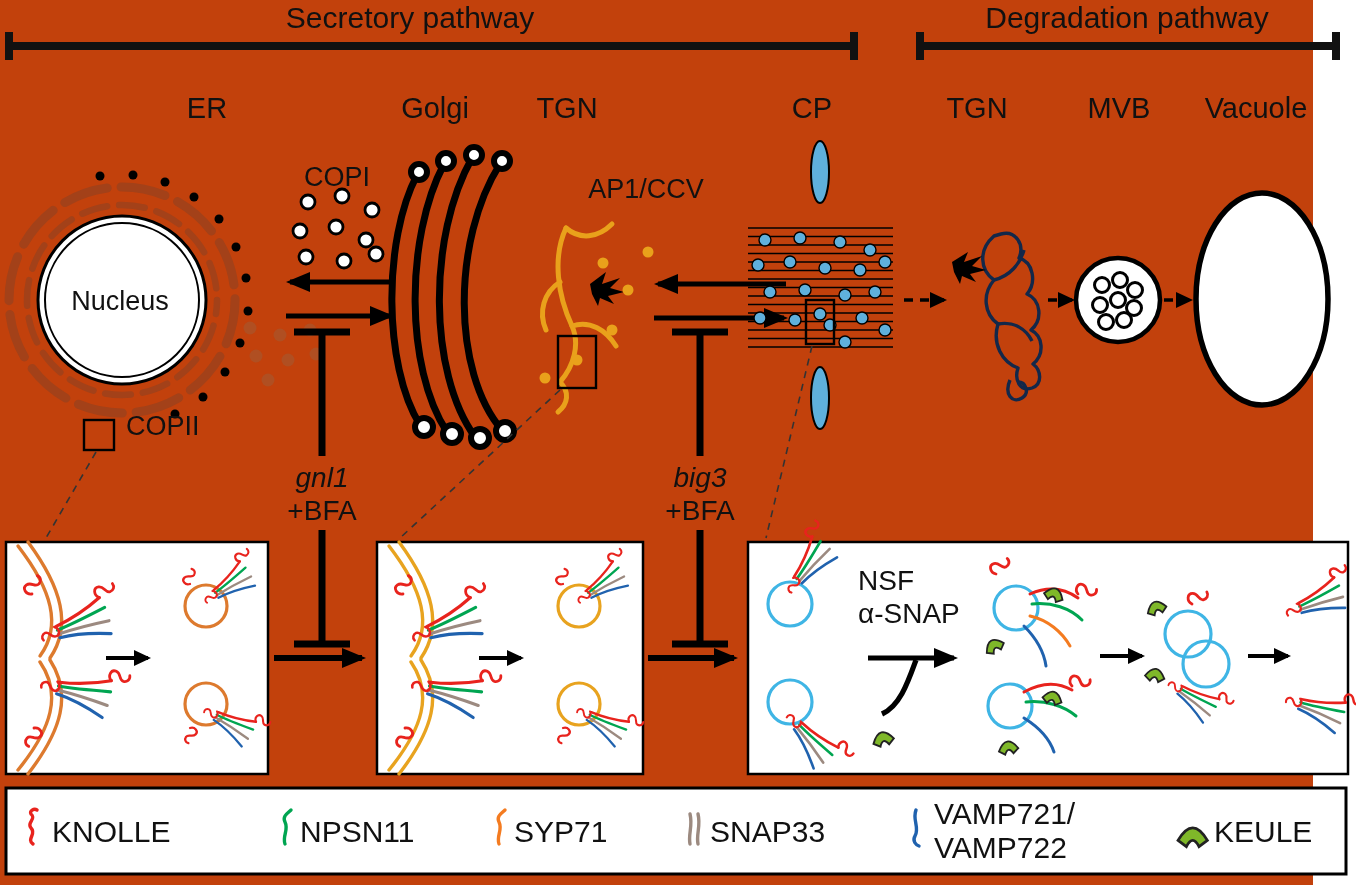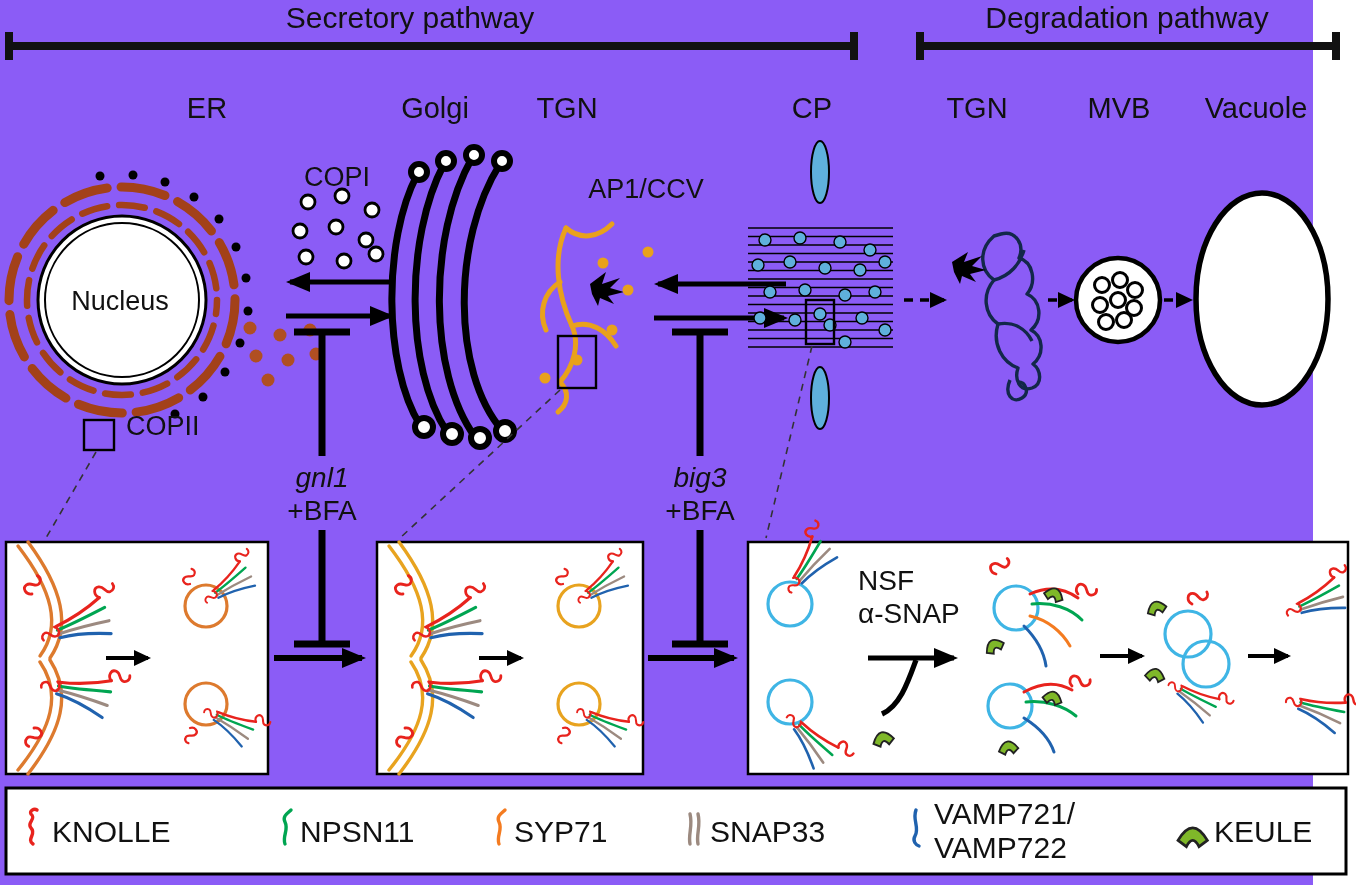--- a/index.html
+++ b/index.html
@@ -1,18 +1,18 @@
 <!DOCTYPE html>
 <html><head>
 <meta charset="utf-8">
 <style>
   * { margin:0; padding:0; box-sizing:border-box; }
   html,body { background:#ffffff; }
   body { width:1356px; height:885px; overflow:hidden; }
-  .figure { position:relative; width:1313px; height:885px; background:#8b5cf6; }
+  .figure { position:relative; width:1313px; height:885px; background:#c2410c; }
   svg { display:block; }
   text { font-family:"Liberation Sans", sans-serif; fill:#111; }
   .h-label   { font-size:30px; }
   .org-label { font-size:29px; }
   .sm-label  { font-size:27px; }
   .gene      { font-size:28px; font-style:italic; }
   .treat     { font-size:28px; }
   .nsf-label { font-size:28px; }
   .leg-label { font-size:30px; }
   .anchor-mid { text-anchor:middle; }

